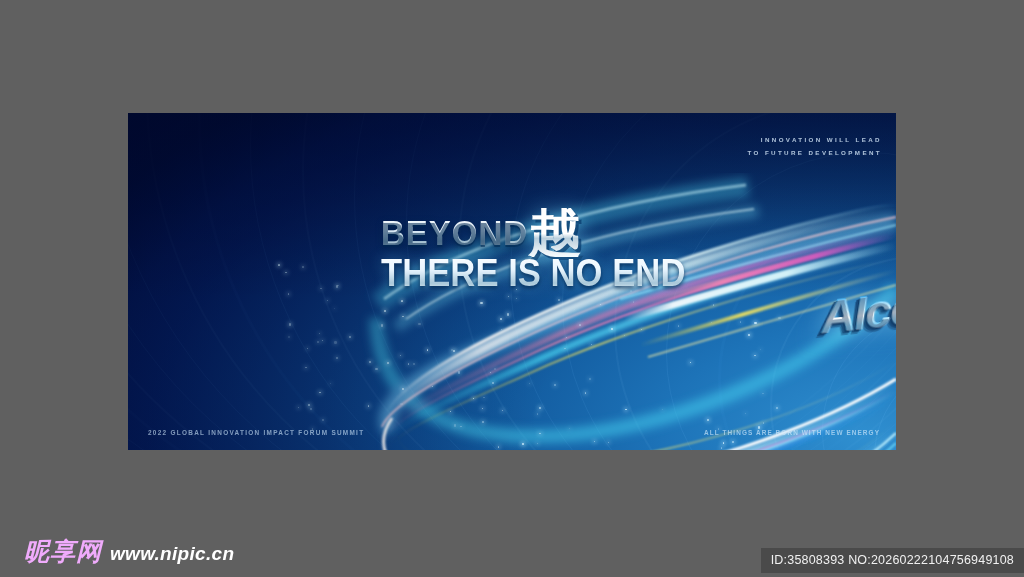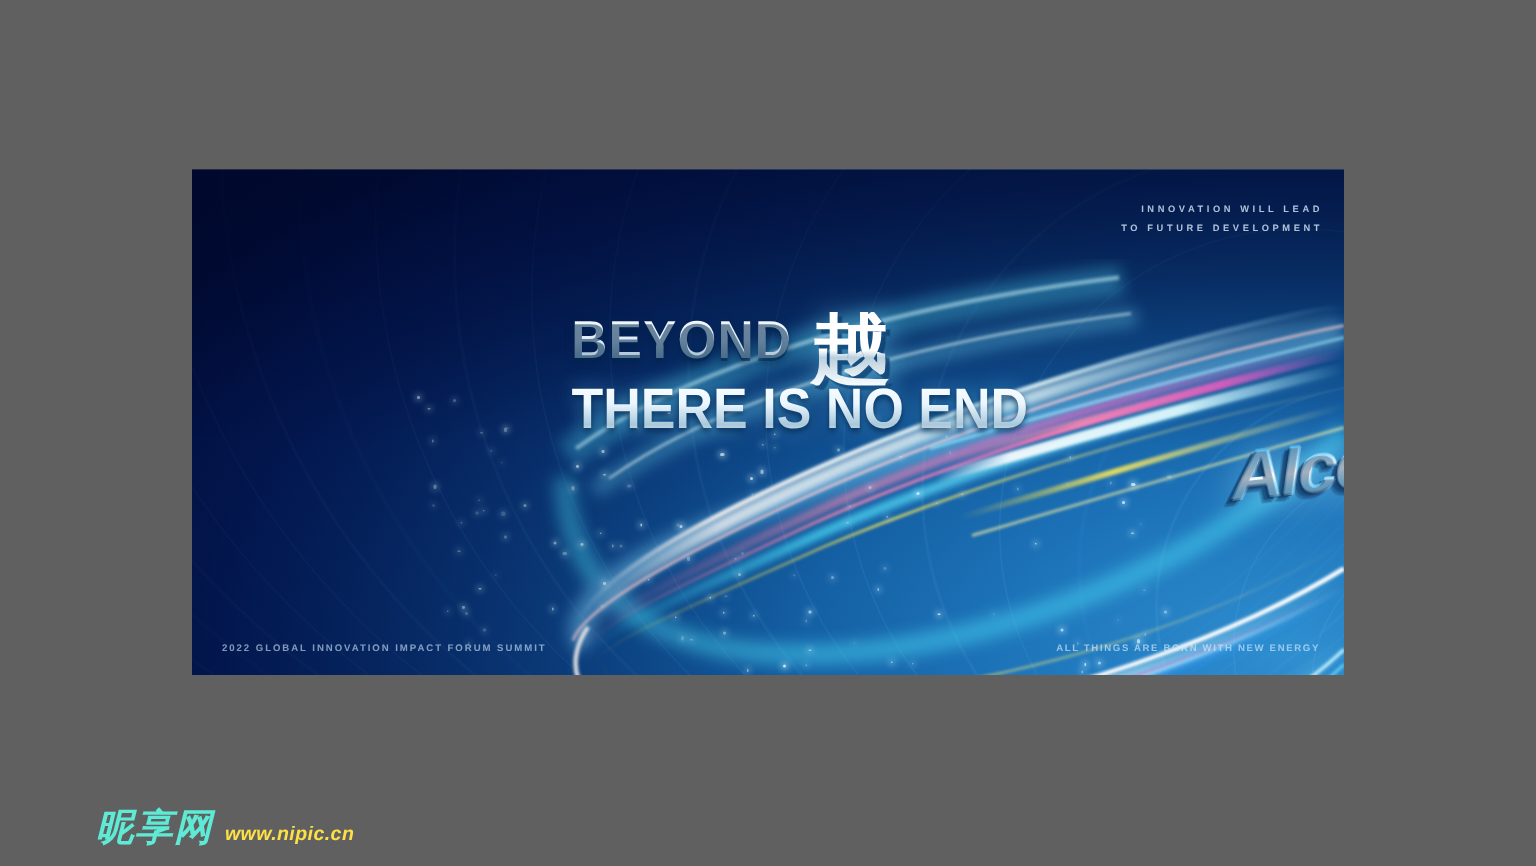--- a/index.html
+++ b/index.html
@@ -44,21 +44,21 @@
 
   
   .sparks{ position:absolute; inset:0; pointer-events:none; }
   .sp{ position:absolute; background:#cfefff; border-radius:50%;
        box-shadow:0 0 4px 1px rgba(190,235,255,.85); }
 
   
   .headline{
     position:absolute; left:253px; top:95px; width:420px;
   }
-  .line1{ display:flex; gap:12px; white-space:nowrap; }
+  .line1{ display:flex; align-items:flex-end; gap:0; white-space:nowrap; }
   .beyond{
     font-size:33px; font-weight:700; letter-spacing:1px;
     color:#e8f4fb;
     background:linear-gradient(180deg,#ffffff 0%,#dceaf5 45%,#9fbccd 70%,#ffffff 100%);
     -webkit-background-clip:text; background-clip:text; color:transparent;
     text-shadow:0 2px 0 rgba(0,40,80,.55);
     filter:drop-shadow(0 2px 3px rgba(0,30,70,.65));
     transform:scaleY(1.08);
   }
   .cn-big{
@@ -120,25 +120,25 @@
   }
 
   
   .site-footer{ position:absolute; left:0; bottom:0; width:1024px; height:52px; }
   .brand{
     position:absolute; left:24px; top:10px;
     display:flex; align-items:baseline; gap:8px;
   }
   .brand-cn{
     font-family:"DejaVu Sans","Liberation Sans", sans-serif;
-    font-size:25px; font-weight:900; color:#5eead4;
-    font-style:italic; letter-spacing:1px;margin-left:40px;
+    font-size:25px; font-weight:900; color:#f0abfc;
+    font-style:italic; letter-spacing:1px;
   }
   .brand-url{
-    font-size:13px; font-weight:700; font-style:italic; color:#fde047;
+    font-size:19px; font-weight:700; font-style:italic; color:#ffffff;
     letter-spacing:.3px;
   }
   .idbadge{
     position:absolute; right:0px; top:23px;
     background:#4a4a4a; color:#f0f0f0;
     font-size:12.5px; letter-spacing:.2px;
     padding:5px 10px 6px 10px; white-space:nowrap;
   }
 </style>
 </head>
@@ -418,15 +418,16 @@
 
     <div class="foot-l">2022 GLOBAL INNOVATION IMPACT FORUM SUMMIT</div>
     <div class="foot-r">ALL THINGS ARE BORN WITH NEW ENERGY</div>
   </div>
 
   <div class="site-footer">
     <div class="brand">
       <span class="brand-cn">昵享网</span>
       <span class="brand-url">www.nipic.cn</span>
     </div>
+    <div class="idbadge">ID:35808393 NO:20260222104756949108</div>
   </div>
 
 </div>
 
 </body></html>

